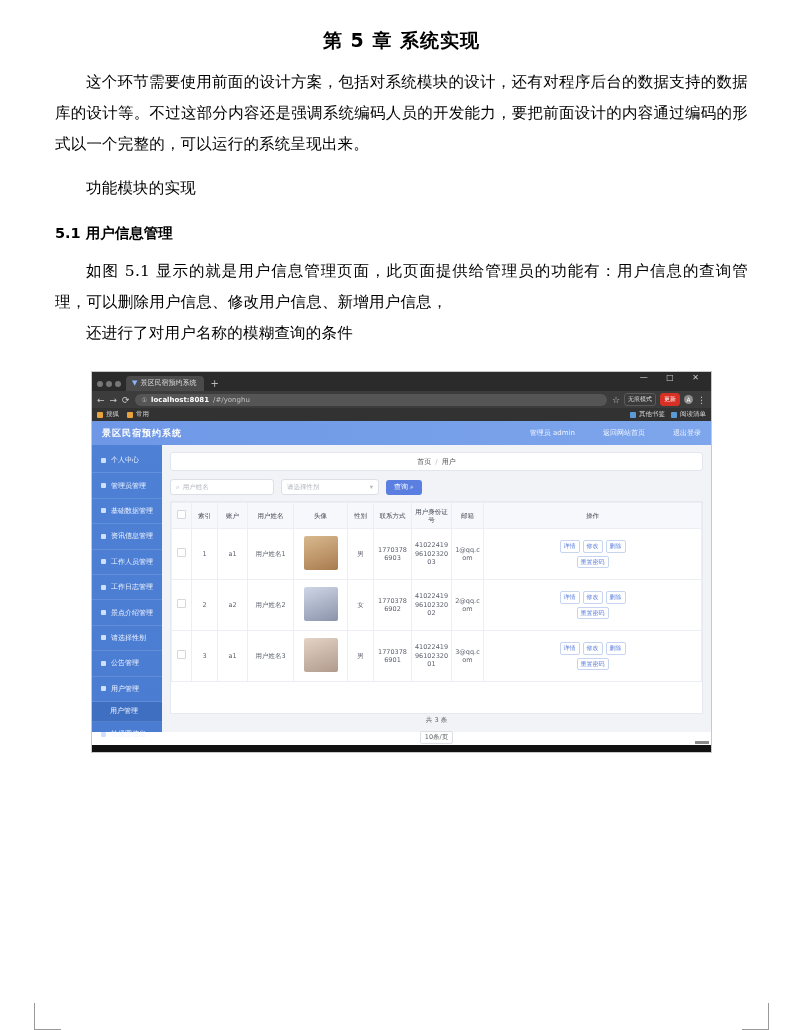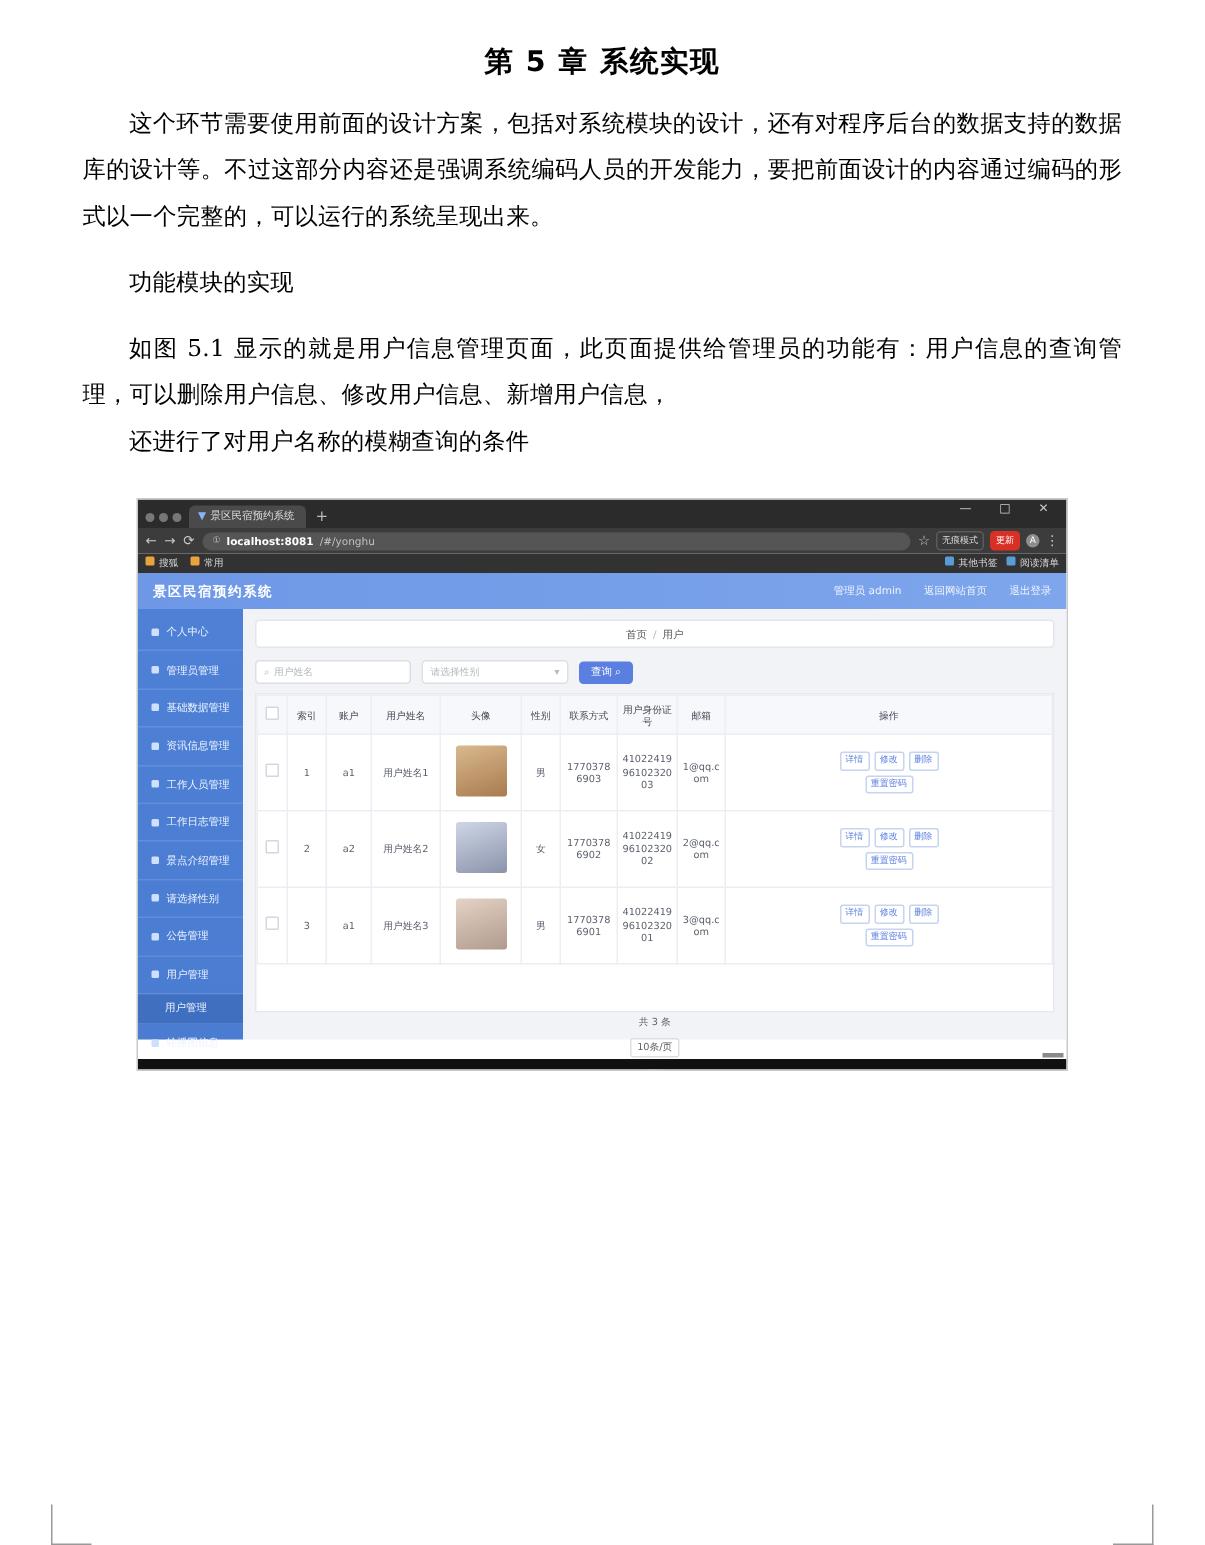--- a/index.html
+++ b/index.html
@@ -138,21 +138,21 @@
   .chrome-bookmarks {
     height: 13px;
     background: #323232;
     display: flex;
     align-items: center;
     padding: 0 5px;
     gap: 8px;
     color: #d6d6d6;
     font-size: 6.5px;
   }
-  .bm { display: flex; align-items: flex-start; gap: 3px; }
+  .bm { display: flex; align-items: center; gap: 3px; }
   .bm i { width: 6px; height: 6px; background: #e8a33d; display: block; border-radius: 1px; }
   .bm.blue i { background: #5a9bd5; }
   .bm-right { margin-left: auto; display: flex; align-items: center; gap: 6px; }
 
   
   .app {
     position: relative;
     height: 311px;
     background: #f2f3f7;
     display: flex;
@@ -162,21 +162,21 @@
     height: 24px;
     background: #6f9ae8;
     background: linear-gradient(90deg,#6e97e6,#7da6ec);
     display: flex;
     align-items: center;
     padding: 0 10px;
     color: #fff;
   }
   .app-logo { font-size: 9px; font-weight: bold; letter-spacing: 1px; }
   .app-header-right {
-    margin-left: auto; display: flex; gap: 15px; font-size: 7px; color: #f0f4ff;
+    margin-left: auto; display: flex; gap: 28px; font-size: 7px; color: #f0f4ff;
   }
   .app-body { flex: 1; display: flex; min-height: 0; }
 
   .sidebar {
     width: 70px;
     background: #4a7fd4;
     background: linear-gradient(180deg,#4e81d6,#4a7cd2);
     padding-top: 3px;
     color: #eef3ff;
     font-size: 7px;
@@ -351,20 +351,21 @@
 <body>
 
 <div class="page">
 
   <h1 class="doc-title">第 5 章  系统实现</h1>
 
   <p class="body-text gap-top">这个环节需要使用前面的设计方案，包括对系统模块的设计，还有对程序后台的数据支持的数据库的设计等。不过这部分内容还是强调系统编码人员的开发能力，要把前面设计的内容通过编码的形式以一个完整的，可以运行的系统呈现出来。</p>
 
   <p class="body-text gap-top">功能模块的实现</p>
 
+  <div class="section-heading">5.1 用户信息管理</div>
 
   <p class="body-text gap-top">如图 5.1 显示的就是用户信息管理页面，此页面提供给管理员的功能有：用户信息的查询管理，可以删除用户信息、修改用户信息、新增用户信息，</p>
 
   <p class="body-text">还进行了对用户名称的模糊查询的条件</p>
 
   <div class="shot">
 
     <div class="chrome-tabbar">
       <div class="chrome-dots">
           <i></i>

